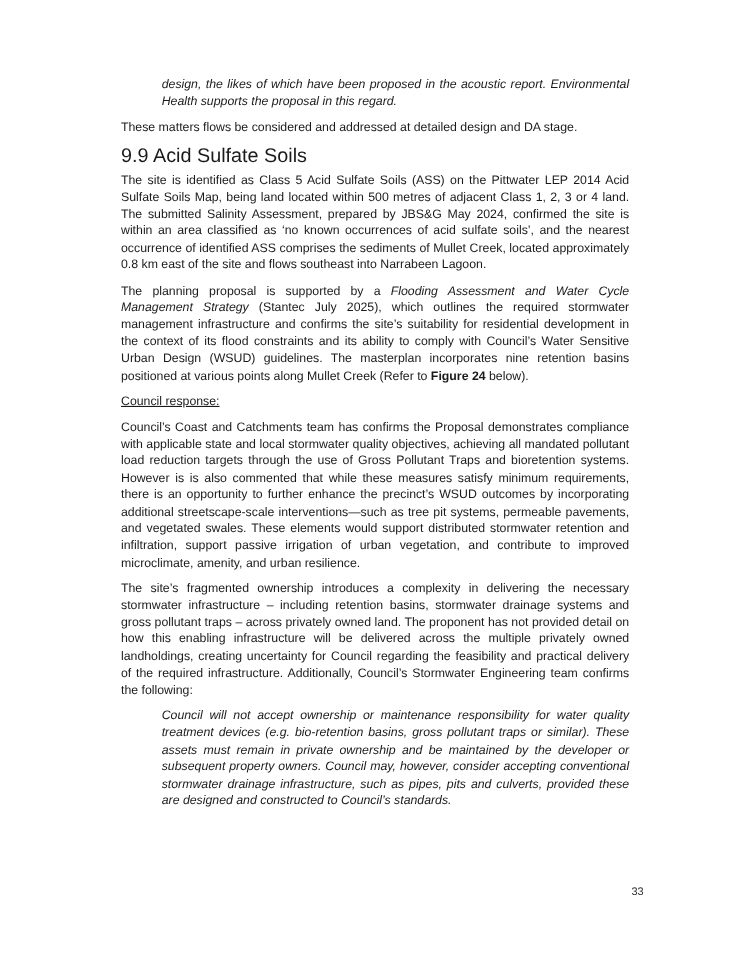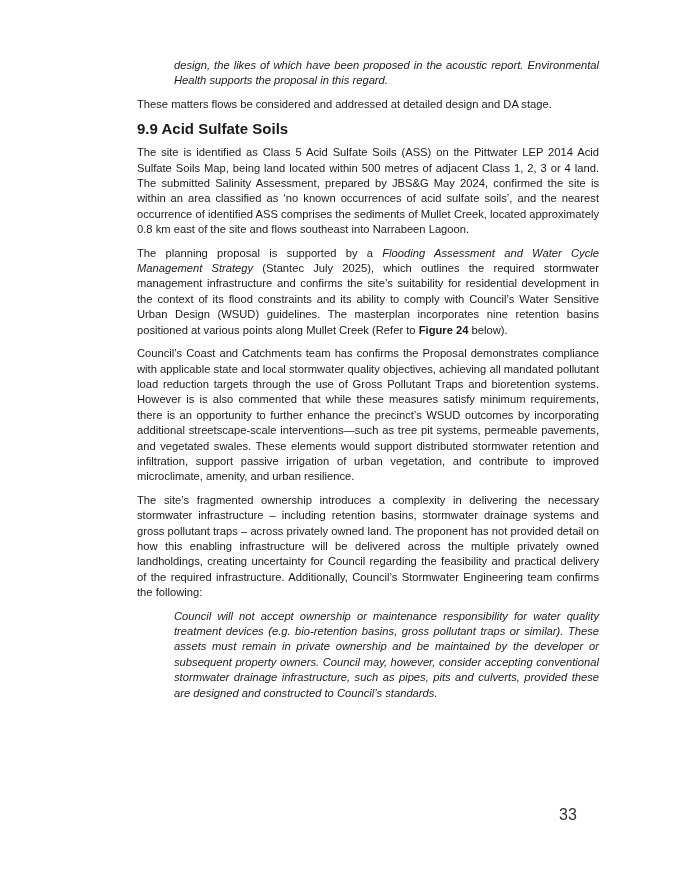--- a/index.html
+++ b/index.html
@@ -1,38 +1,39 @@
 <!DOCTYPE html>
 <html><head>
 <meta charset="utf-8">
 <style>
   html, body { margin: 0; padding: 0; background: #ffffff; }
   body {
     width: 675px; height: 873px; position: relative; overflow: hidden;
     font-family: "Liberation Sans", sans-serif; color: #1a1a1a;
   }
-  .page { position: absolute; left: 110px; top: 58px; width: 462px; margin-left: 27px; }
+  .page { position: absolute; left: 110px; top: 70px; width: 462px; }
   p { margin: 0; font-size: 11.2px; line-height: 15.4px; text-align: justify; }
   .quote { padding-left: 37px; font-style: italic; }
   .gap-s { margin-top: 8px; }
   .gap-m { margin-top: 9px; }
-  h2 { margin: 0; font-size: 15px; font-weight: bold; line-height: 16px; }
+  h2 { margin: 0; font-size: 18px; font-weight: normal; line-height: 16px; }
   .underline { text-decoration: underline; }
-  .page-number { position: absolute; left: 559px; top: 806px; font-size: 16px; color: #333; }
+  .page-number { position: absolute; left: 574px; top: 806px; font-size: 10px; color: #333; }
 </style>
 </head>
 <body>
 
 <div class="page">
   <p class="quote">design, the likes of which have been proposed in the acoustic report. Environmental Health supports the proposal in this regard.</p>
   <p class="gap-s">These matters flows be considered and addressed at detailed design and DA stage.</p>
 
   <h2 class="gap-m">9.9 Acid Sulfate Soils</h2>
   <p class="gap-s">The site is identified as Class 5 Acid Sulfate Soils (ASS) on the Pittwater LEP 2014 Acid Sulfate Soils Map, being land located within 500 metres of adjacent Class 1, 2, 3 or 4 land. The submitted Salinity Assessment, prepared by JBS&amp;G May 2024, confirmed the site is within an area classified as ‘no known occurrences of acid sulfate soils’, and the nearest occurrence of identified ASS comprises the sediments of Mullet Creek, located approximately 0.8 km east of the site and flows southeast into Narrabeen Lagoon.</p>
 
   <p class="gap-s"><span>The planning proposal is supported by a </span><em>Flooding Assessment and Water Cycle Management Strategy</em><span> (Stantec July 2025), which outlines the required stormwater management infrastructure and confirms the site’s suitability for residential development in the context of its flood constraints and its ability to comply with Council’s Water Sensitive Urban Design (WSUD) guidelines.  The masterplan incorporates nine retention basins positioned at various points along Mullet Creek (Refer to </span><strong>Figure 24</strong><span> below).</span></p>
 
+  <p class="gap-s underline">Council response:</p>
   <p class="gap-s">Council’s Coast and Catchments team has confirms the Proposal demonstrates compliance with applicable state and local stormwater quality objectives, achieving all mandated pollutant load reduction targets through the use of Gross Pollutant Traps and bioretention systems. However is is also commented that  while these measures satisfy minimum requirements, there is an opportunity to further enhance the precinct’s WSUD outcomes by incorporating additional streetscape-scale interventions—such as tree pit systems, permeable pavements, and vegetated swales. These elements would support distributed stormwater retention and infiltration, support passive irrigation of urban vegetation, and contribute to improved microclimate, amenity, and urban resilience.</p>
   <p class="gap-s">The site’s fragmented ownership introduces a complexity in delivering the necessary stormwater infrastructure – including retention basins, stormwater drainage systems and gross pollutant traps – across privately owned land. The proponent has not provided detail on how this enabling infrastructure will be delivered across the multiple privately owned landholdings, creating uncertainty for Council regarding the feasibility and practical delivery of the required infrastructure. Additionally, Council’s Stormwater Engineering team confirms the following:</p>
   <p class="gap-s quote"> Council will not accept ownership or maintenance responsibility for water quality treatment devices (e.g. bio-retention basins, gross pollutant traps or similar). These assets must remain in private ownership and be maintained by the developer or subsequent property owners. Council may, however, consider accepting conventional stormwater drainage infrastructure, such as pipes, pits and culverts, provided these are designed and constructed to Council’s standards.</p>
 </div>
 
 <div class="page-number">33</div>
 
 </body></html>

